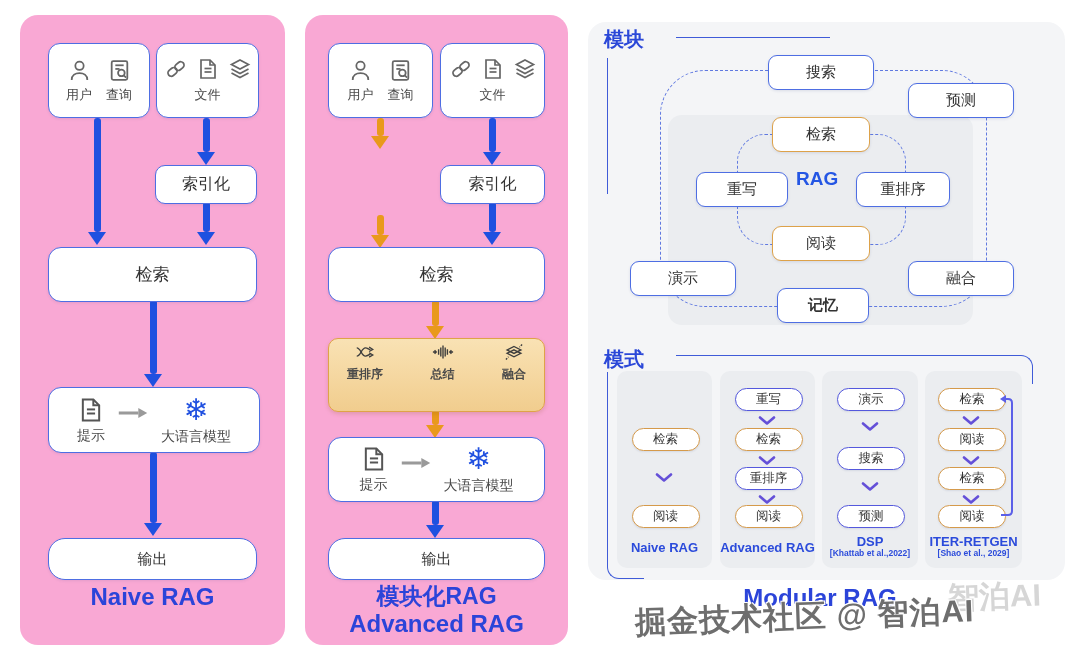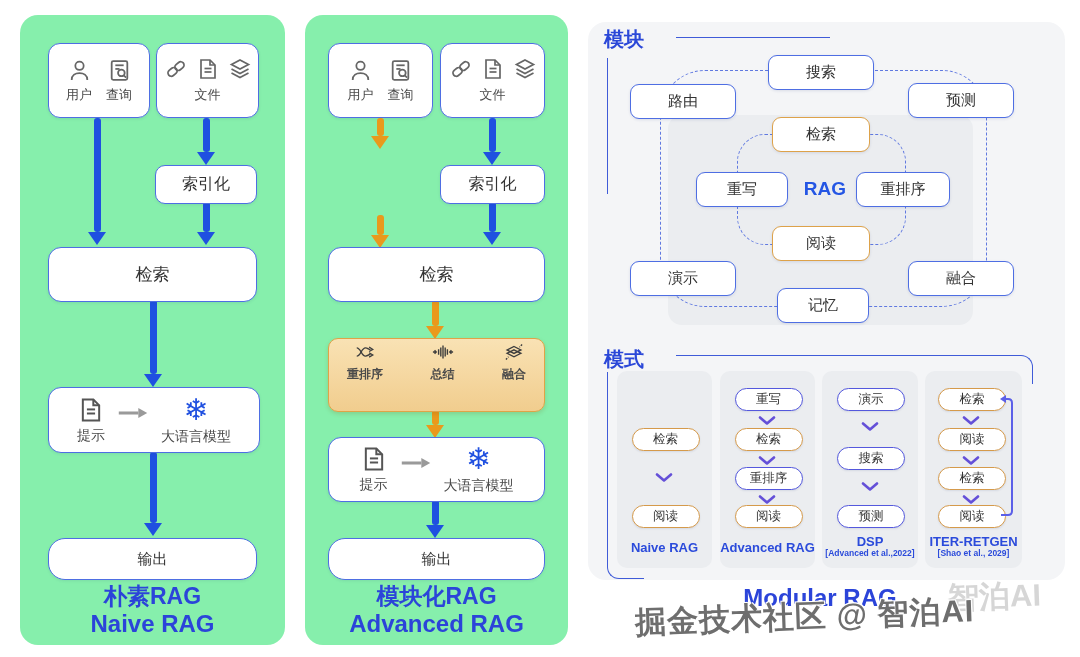--- a/index.html
+++ b/index.html
@@ -1,17 +1,17 @@
 <!DOCTYPE html>
 <html><head>
 <meta charset="utf-8">
 <style>
   html,body{margin:0;padding:0;background:#fff;font-family:"Liberation Sans",sans-serif;}
   #stage{position:relative;width:1080px;height:657px;background:#ffffff;overflow:hidden;}
-  .panel{position:absolute;background:#86efac;border-radius:18px;}
+  .panel{position:absolute;background:#f9a8d4;border-radius:18px;}
   .box{position:absolute;background:#fff;border:1.6px solid #4e6ee3;border-radius:10px;
        display:flex;align-items:center;justify-content:center;color:#333;
        box-shadow:0 1px 3px rgba(40,60,120,.10);font-size:16px;}
   .card{border-radius:12px;flex-direction:column;gap:2px;}
   .row{display:flex;align-items:flex-end;gap:14px;}
   .grp{display:flex;flex-direction:column;align-items:center;}
   .iconlab{font-size:13px;color:#4a4a4a;margin-top:3px;white-space:nowrap;}
   .icon svg{display:block;}
   .ocard{position:absolute;background:linear-gradient(#f9e2b4,#f1cd8e);border:1.5px solid #dfa348;
          border-radius:10px;box-shadow:0 2px 4px rgba(120,80,10,.18);text-align:center;}
@@ -157,21 +157,20 @@
         <span class="snow">❄</span>
         <span class="iconlab" style="font-size:14px;">大语言模型</span>
       </div>
     </div>
 
     <div class="box" style="left:28px;top:523px;width:207px;height:40px;border-radius:17px;font-size:15px;">
       <span>输出</span>
       </div>
 
     <div class="panel-title" style="left:0;top:568px;width:265px;">
-      <div class="t1">朴素RAG</div>
       <div class="t2">Naive RAG</div>
     </div>
   </div>
 
   <div class="panel" style="left:305px;top:15px;width:263px;height:630px;">
 
     <div class="box card" style="left:23px;top:28px;width:103px;height:73px;">
       <div class="row">
         <div class="grp">
           <span class="icon">
@@ -330,46 +329,43 @@
   <div class="hline" style="left:676px;top:37px;width:154px;"></div>
   <div class="vline" style="left:607px;top:58px;height:136px;"></div>
 
   <div class="innerbg" style="left:668px;top:115px;width:305px;height:210px;"></div>
   <div class="ring" style="left:660px;top:70px;width:325px;height:235px;border-radius:45px;"></div>
   <div class="ring" style="left:737px;top:134px;width:167px;height:109px;border-radius:28px;"></div>
 
   <div class="mbox" style="left:768px;top:55px;width:104px;">
       <span>搜索</span>
     </div>
-  <div class="mbox" style="left:630px;top:84px;width:104px;">
-      <span>路由</span>
-    </div>
   <div class="mbox" style="left:908px;top:83px;width:104px;">
       <span>预测</span>
     </div>
   <div class="mbox orange" style="left:772px;top:117px;width:96px;">
       <span>检索</span>
     </div>
   <div class="mbox" style="left:696px;top:172px;width:90px;">
       <span>重写</span>
     </div>
-  <div class="ragtxt" style="left:796px;top:178px;width:50px;text-align:right;">RAG</div>
+  <div class="ragtxt" style="left:796px;top:168px;width:50px;text-align:left;">RAG</div>
   <div class="mbox" style="left:856px;top:172px;width:92px;">
       <span>重排序</span>
     </div>
   <div class="mbox orange" style="left:772px;top:226px;width:96px;">
       <span>阅读</span>
     </div>
   <div class="mbox" style="left:630px;top:261px;width:104px;">
       <span>演示</span>
     </div>
   <div class="mbox" style="left:908px;top:261px;width:104px;">
       <span>融合</span>
     </div>
-  <div class="mbox" style="left:777px;top:288px;width:90px;">
+  <div class="mbox" style="left:777px;top:288px;width:90px;font-weight:bold;">
       <span>记忆</span>
     </div>
 
   <div class="sec-label" style="left:604px;top:346px;">模式</div>
   <div class="bracket-r" style="left:676px;top:355px;width:356px;height:28px;"></div>
   <div class="bracket-l" style="left:607px;top:372px;width:36px;height:206px;"></div>
 
   <div class="col" style="left:617px;width:95px;"></div>
   <div class="col" style="left:720px;width:95px;"></div>
   <div class="col" style="left:822px;width:96px;"></div>
@@ -418,21 +414,21 @@
   <div class="pill bl" style="left:837px;top:447px;">
       <span>搜索</span>
     </div>
   <span class="chev" style="left:861px;top:477px;"><svg width="18" height="9" viewBox="0 0 18 9">
         <polyline points="2,1.5 9,7.5 16,1.5" fill="none" stroke="#6450d8" stroke-width="2.6" stroke-linecap="round" stroke-linejoin="round"></polyline>
       </svg></span>
   <div class="pill bl" style="left:837px;top:505px;">
       <span>预测</span>
     </div>
   <div class="plabel" style="left:822px;top:534px;width:96px;">DSP</div>
-  <div class="pcite" style="left:822px;top:548px;width:96px;">[Advanced et al.,2022]</div>
+  <div class="pcite" style="left:822px;top:548px;width:96px;">[Khattab et al.,2022]</div>
 
   <div class="pill or" style="left:938px;top:388px;">
       <span>检索</span>
     </div>
   <span class="chev" style="left:962px;top:411px;"><svg width="18" height="9" viewBox="0 0 18 9">
         <polyline points="2,1.5 9,7.5 16,1.5" fill="none" stroke="#6450d8" stroke-width="2.6" stroke-linecap="round" stroke-linejoin="round"></polyline>
       </svg></span>
   <div class="pill or" style="left:938px;top:428px;">
       <span>阅读</span>
     </div>

